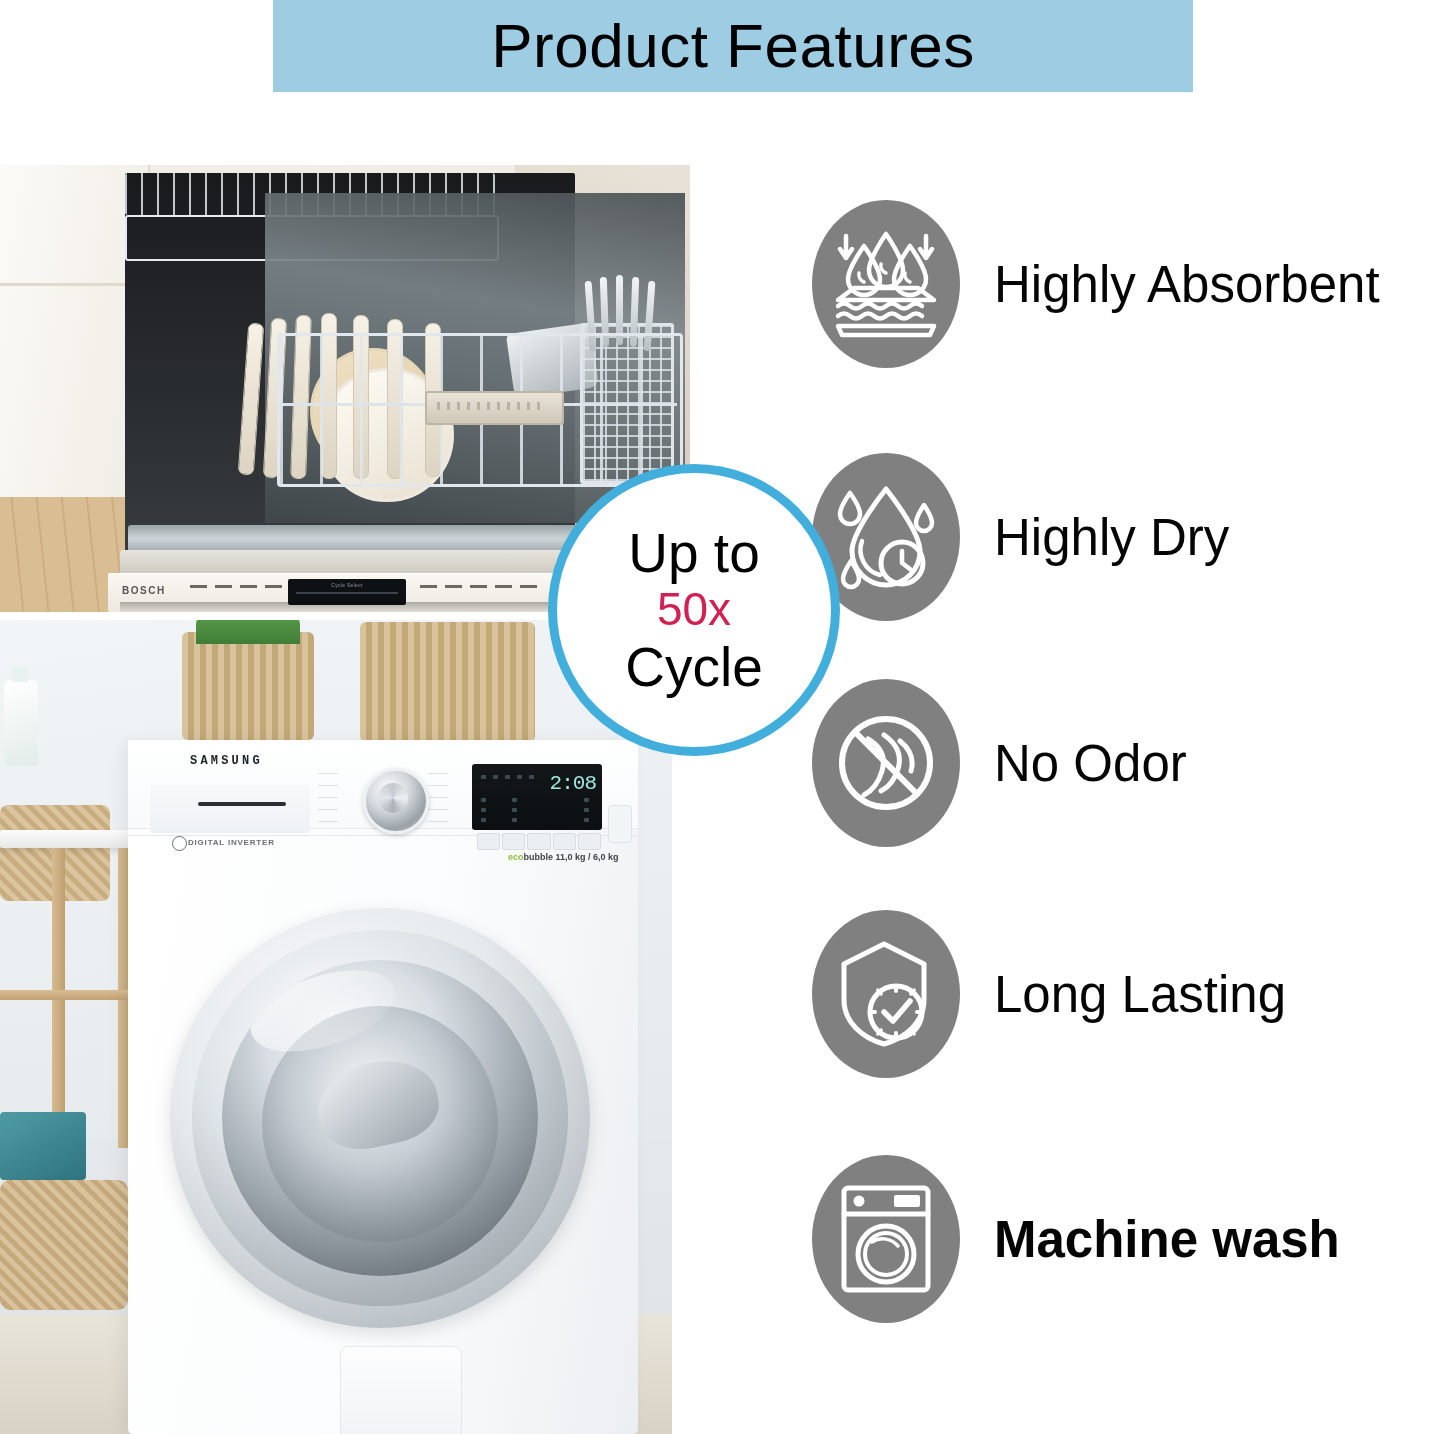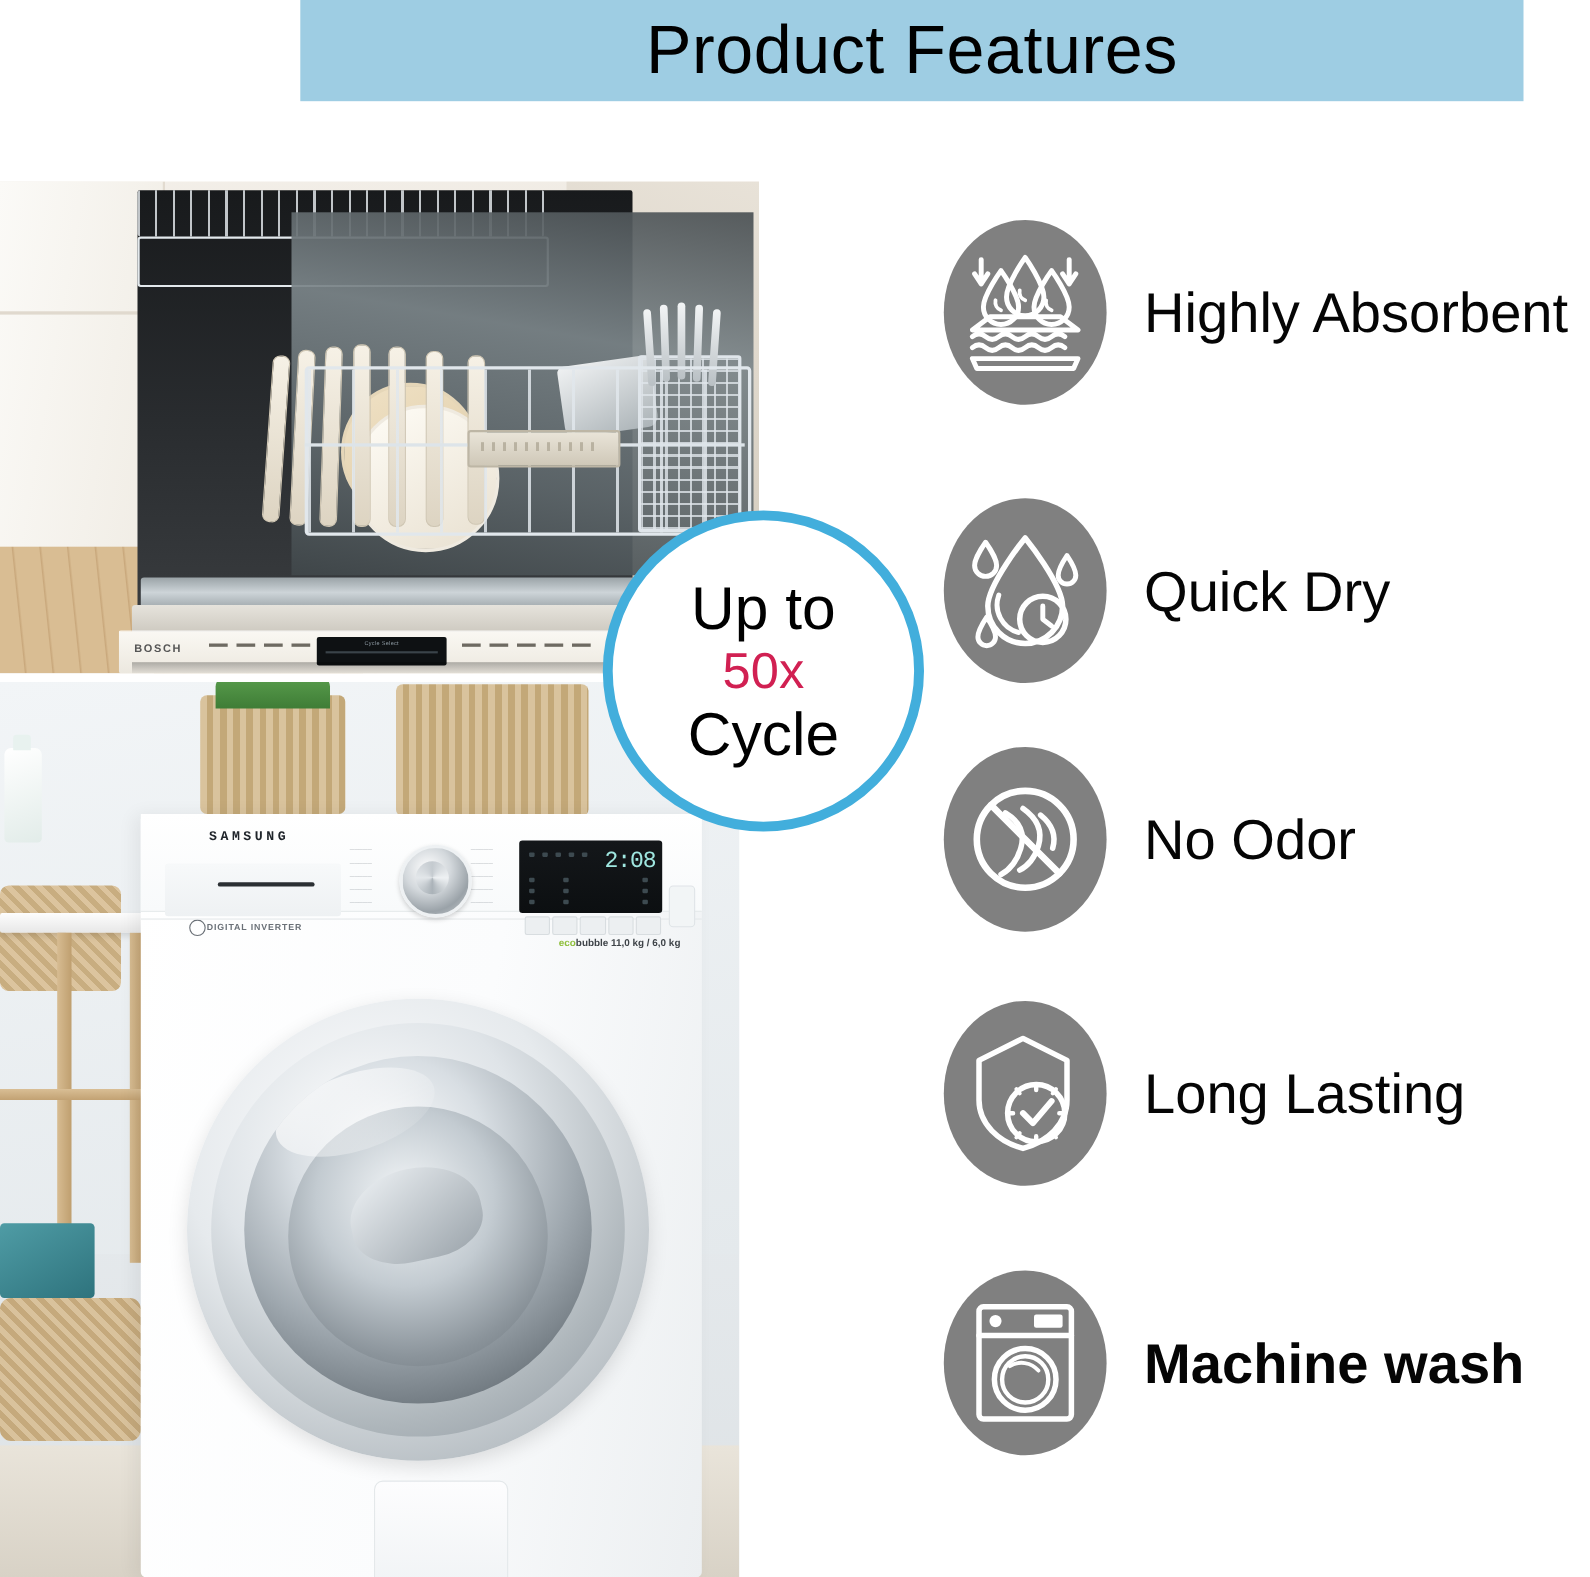--- a/index.html
+++ b/index.html
@@ -13,21 +13,21 @@
     font-family: "Liberation Sans", sans-serif;
     position: relative;
     overflow: hidden;
   }
 
   
   #header-banner {
     position: absolute;
     left: 273px;
     top: 0px;
-    width: 1112px;
+    width: 920px;
     height: 92px;
     background: #9ECDE3;
     display: flex;
     align-items: center;
     justify-content: center;
   }
   #header-title {
     font-size: 62px;
     font-weight: 400;
     color: #000000;
@@ -383,21 +383,21 @@
     white-space: nowrap;
   }
   #badge-50x {
     color: #D12052;
     font-size: 46px;
   }
 
   
   #features-list {
     position: absolute;
-    left: 858px;
+    left: 812px;
     top: 200px;
     width: 587px;
     height: 1190px;
   }
   .feature-row {
     position: absolute;
     left: 0;
     width: 587px;
     height: 168px;
     display: flex;
@@ -601,21 +601,21 @@
       <svg width="104" height="108" viewBox="0 0 104 108" fill="none" stroke="#ffffff" stroke-width="5" stroke-linecap="round" stroke-linejoin="round">
         <path d="M52 6 C52 6 86 48 86 68 a34 34 0 0 1-68 0 C18 48 52 6 52 6 Z"></path>
         <path d="M28 58 a26 26 0 0 0 18 34" stroke-width="4.5"></path>
         <path d="M16 10 C16 10 26 24 26 31 a10 10 0 0 1-20 0 C6 24 16 10 16 10 Z" stroke-width="4.5"></path>
         <path d="M90 22 C90 22 98 34 98 40 a8 8 0 0 1-16 0 C82 34 90 22 90 22 Z" stroke-width="4.5"></path>
         <path d="M17 78 C17 78 25 90 25 96 a8 8 0 0 1-16 0 C9 90 17 78 17 78 Z" stroke-width="4.5"></path>
         <circle cx="68" cy="80" r="21" stroke-width="5"></circle>
         <path d="M68 68 L68 80 L76 86" stroke-width="4.5"></path>
       </svg>
     </div>
-    <div class="feature-label">Quick Dry</div>
+    <div class="feature-label">Highly Dry</div>
   </div>
 
   <div class="feature-row" style="top:710px;">
     <div class="feature-icon-circle">
       <svg width="108" height="112" viewBox="0 0 108 112" fill="none" stroke="#ffffff" stroke-width="5" stroke-linecap="round" stroke-linejoin="round">
         <path d="M52 6 L12 26 L12 62 C12 84 30 100 52 106 C74 100 92 84 92 62 L92 26 Z"></path>
         <circle cx="64" cy="74" r="26" stroke-width="5"></circle>
         <path d="M64 48 L64 53 M64 95 L64 100 M38 74 L43 74 M85 74 L90 74" stroke-width="4"></path>
         <path d="M46 52 L49 56 M82 52 L79 56 M46 96 L49 92 M82 96 L79 92" stroke-width="3.5"></path>
         <path d="M52 74 L61 83 L78 63" stroke-width="5.5"></path>

